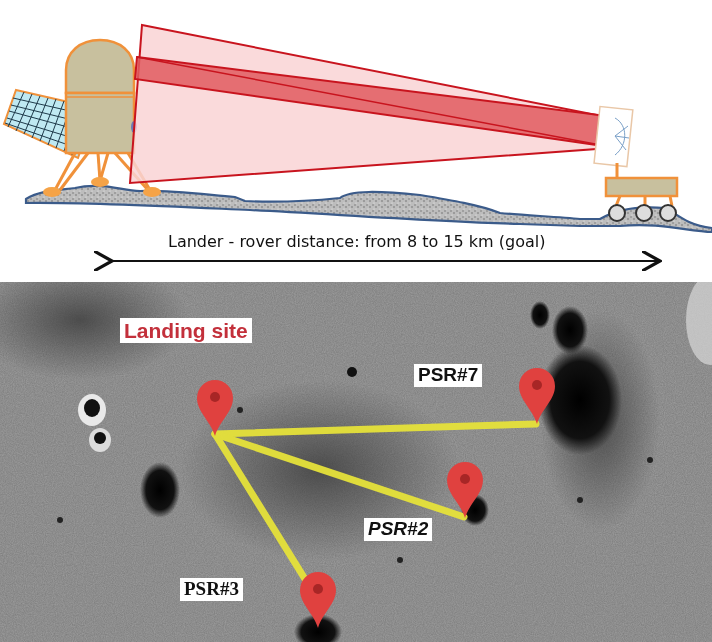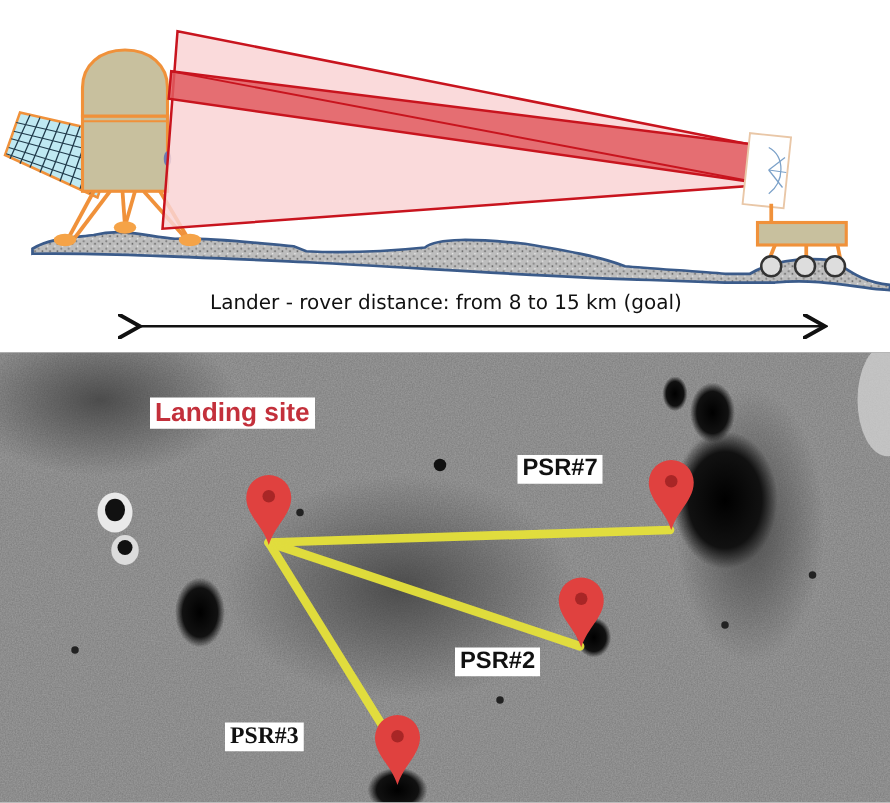--- a/index.html
+++ b/index.html
@@ -4,21 +4,21 @@
 <style>
   html, body { margin:0; padding:0; background:#ffffff; }
   body { width:712px; height:642px; position:relative; overflow:hidden; font-family:"Liberation Sans", sans-serif; }
   #top { position:absolute; left:0; top:0; width:712px; height:282px; }
   #caption { position:absolute; left:168px; top:232px; font-size:16px; color:#111; white-space:nowrap; font-family:"DejaVu Sans", sans-serif; }
   #map { position:absolute; left:0; top:282px; width:712px; height:360px; overflow:hidden; background:#6e6e6e; }
   .label { position:absolute; background:#fff; padding:1px 4px; font-weight:bold; font-family:"Liberation Sans", sans-serif; line-height:1.1; }
   #lbl-landing { left:120px; top:318px; color:#c3303b; font-size:21px; }
   .psr { color:#111; font-size:19px; }
   #lbl-psr1 { left:414px; top:364px; }
-  #lbl-psr2 { left:364px; top:518px; }
+  #lbl-psr2 { left:364px; top:518px;font-style:italic; }
   #lbl-psr3 { left:180px; top:578px;font-family:Liberation Serif, serif; }
 </style>
 </head>
 <body>
 
 <svg id="top" width="712" height="282" viewBox="0 0 712 282">
   <defs>
     <pattern id="rock" width="6" height="6" patternUnits="userSpaceOnUse">
       <rect width="6" height="6" fill="#bdbdbd"></rect>
       <circle cx="1" cy="1" r="0.8" fill="#7a7a7a"></circle>

